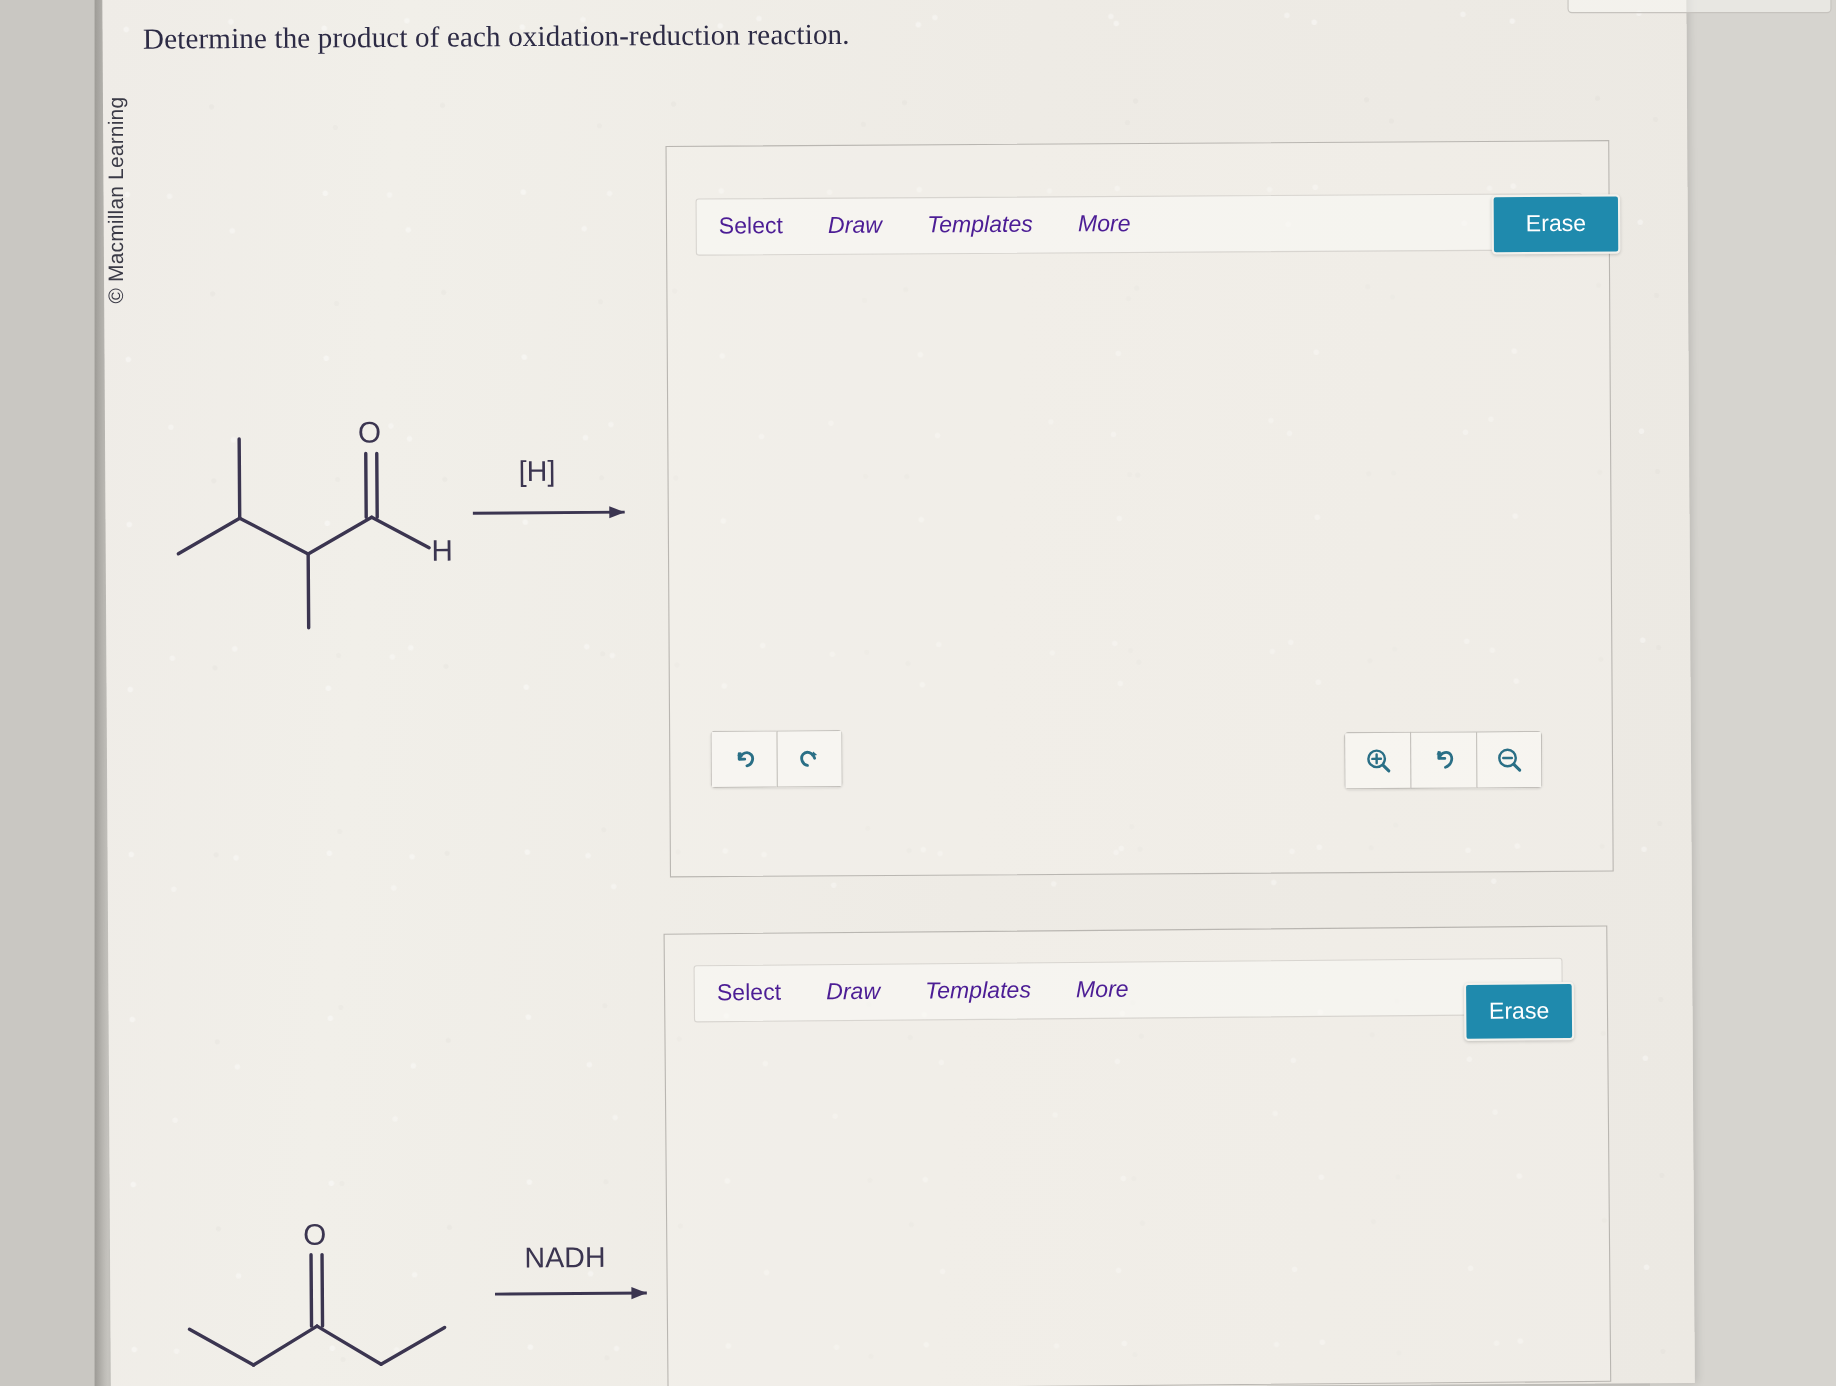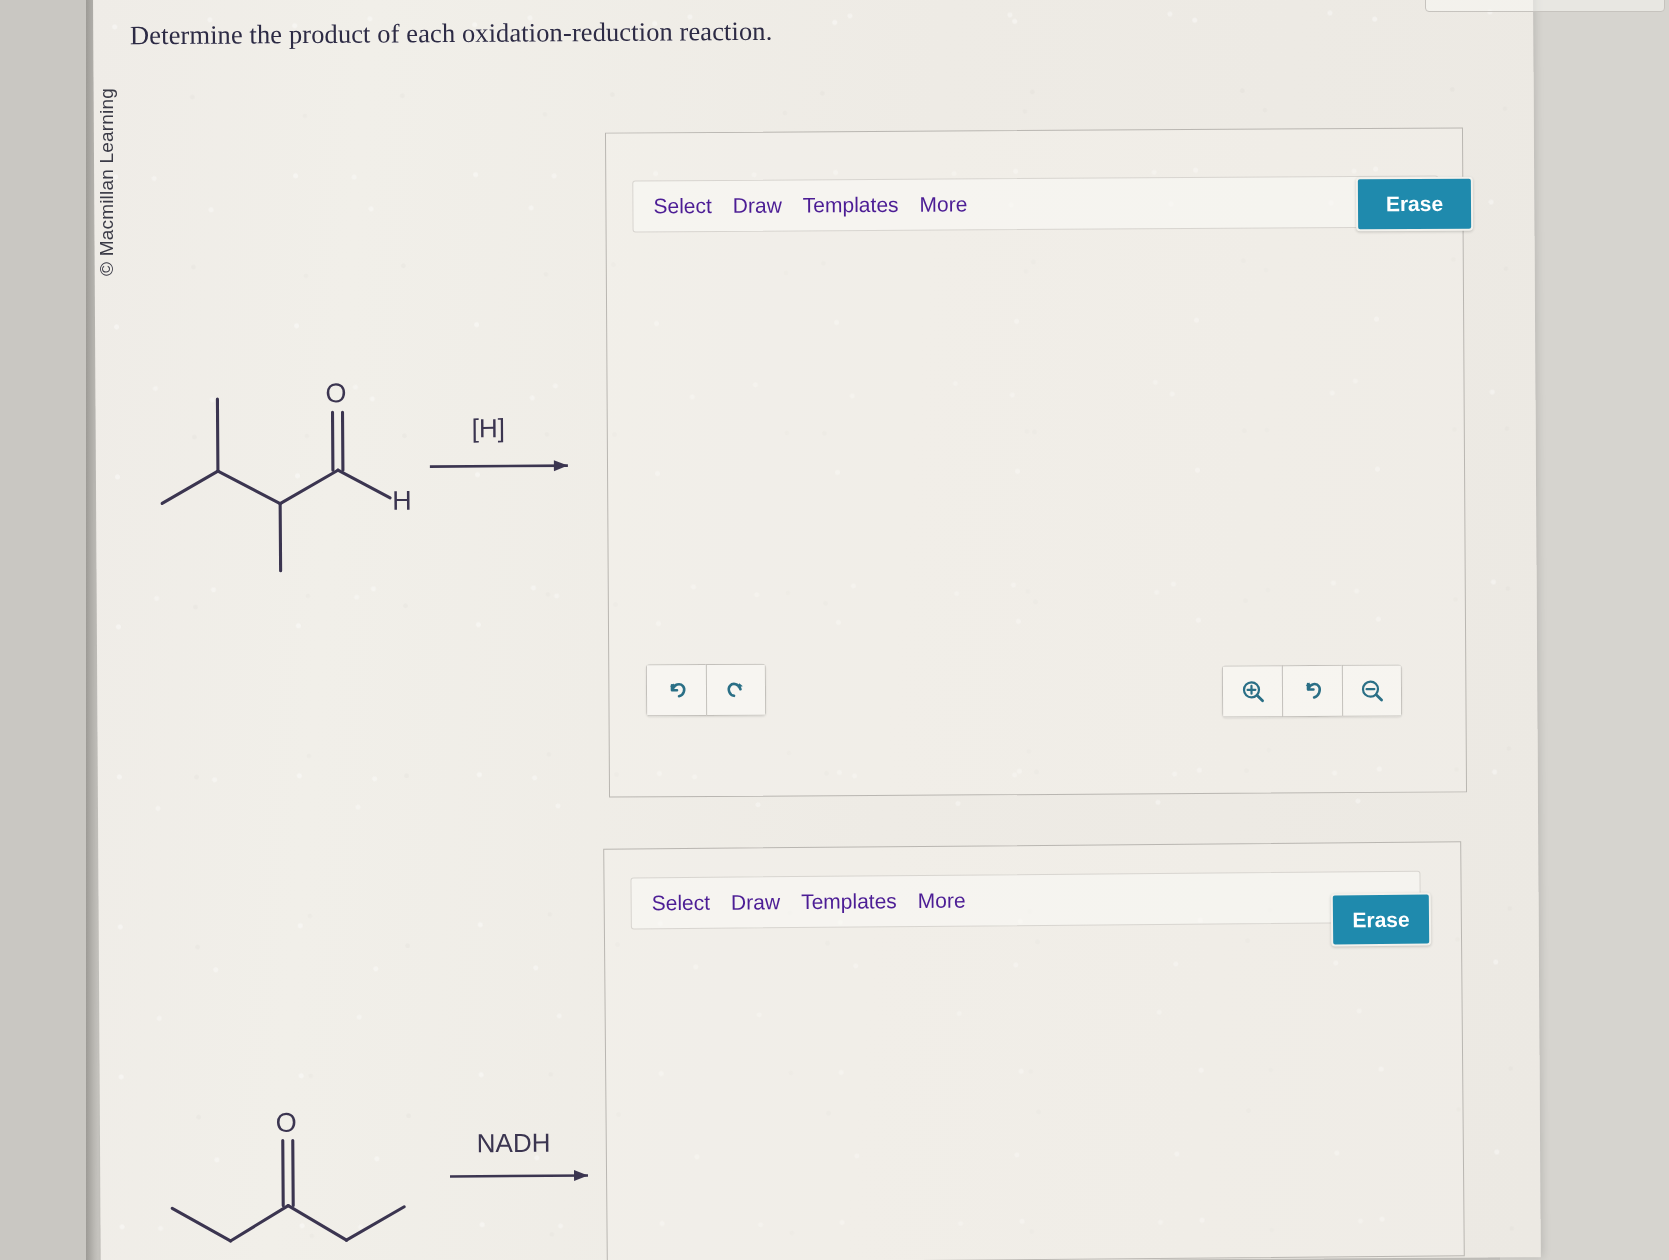--- a/index.html
+++ b/index.html
@@ -116,28 +116,28 @@
   #toolbar-2 { top: 28px; width: 790px; }
 
   .menu-item {
     font-size: 21px;
     color: #4c1d95;
     margin-left: 22px;
     white-space: nowrap;
     cursor: pointer;
   }
   .menu-item:first-child { margin-left: 20px; }
-  .menu-item + .menu-item { margin-left: 21px; }
+  .menu-item + .menu-item { margin-left: 41px; font-style: italic; }
 
   .erase-button {
     position: absolute;
     background: #1f8aad;
     color: #ffffff;
     font-size: 21px;
-    font-weight: bold;
+    font-weight: normal;
     border: 2.5px solid #f3f1ec;
     border-radius: 4px;
     display: flex;
     align-items: center;
     justify-content: center;
     box-sizing: border-box;
     cursor: pointer;
     box-shadow: 0 1px 3px rgba(0,0,0,0.18);
   }
   #erase-button-1 {

